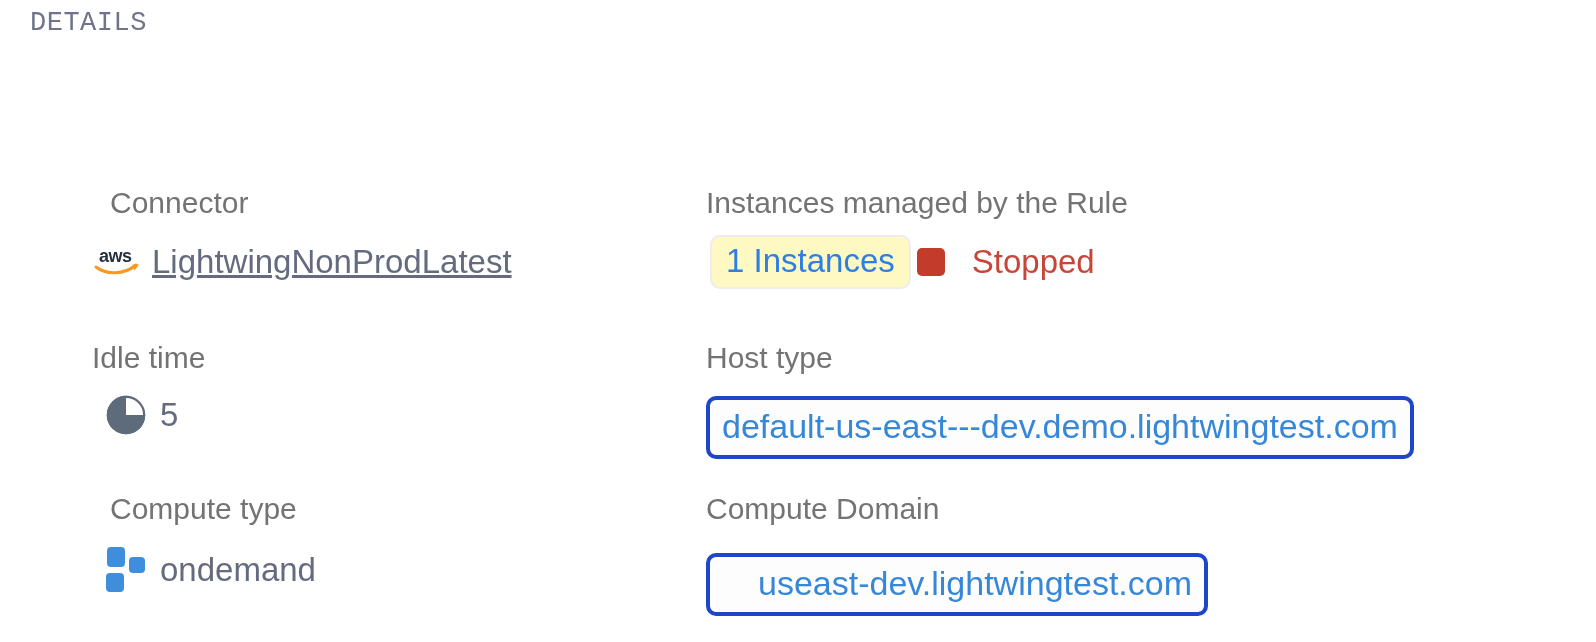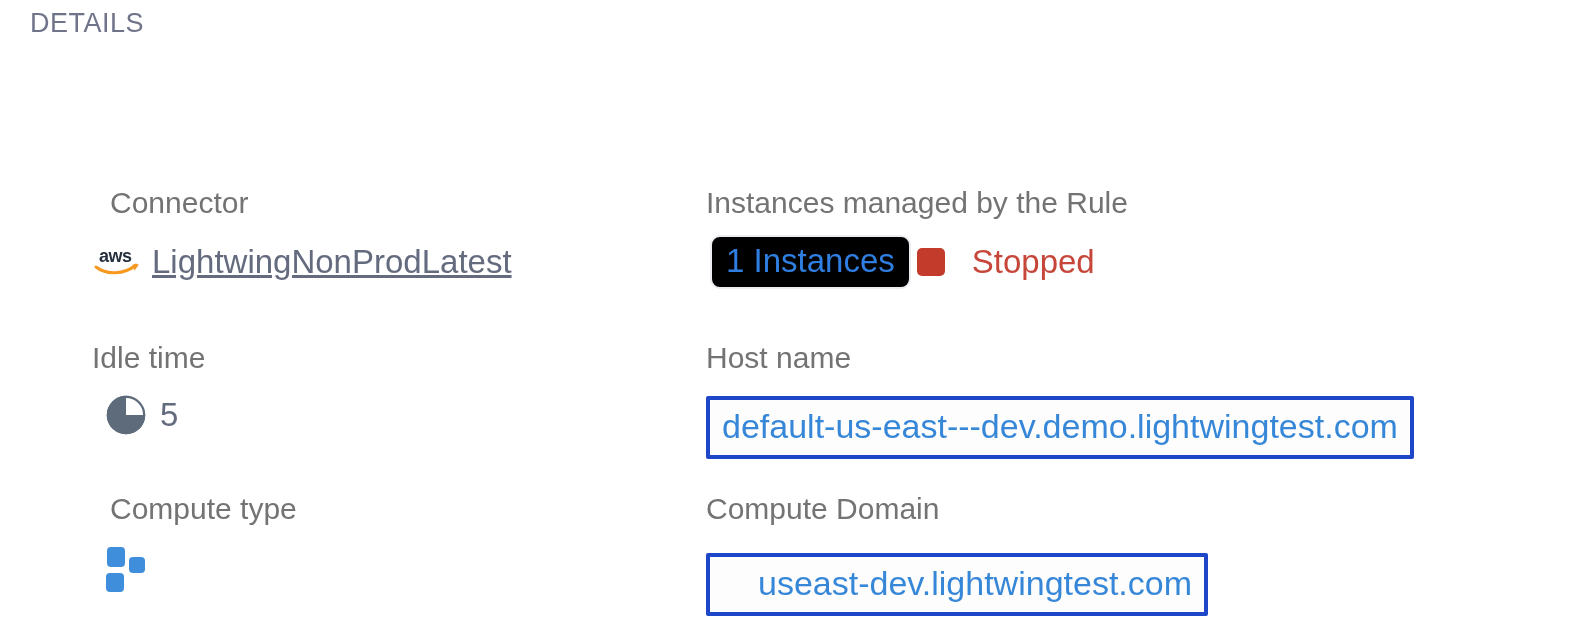--- a/index.html
+++ b/index.html
@@ -11,20 +11,21 @@
     font-family: "Liberation Sans", sans-serif;
     overflow: hidden;
   }
   .section-title {
     position: absolute;
     left: 30px;
     top: 8px;
     font-size: 27px;
     letter-spacing: 0.5px;
     color: #70748A;
+    font-family: Liberation Mono, monospace;
   }
   .field-label {
     position: absolute;
     font-size: 30px;
     line-height: 1.2;
     color: #737373;
   }
   .value-row {
     position: absolute;
     display: flex;
@@ -35,21 +36,21 @@
   }
   .icon-wrap { display: inline-flex; align-items: center; }
   .aws-icon { margin-right: 10px; }
   .pie-icon { margin-right: 12px; }
   .compute-icon { margin-right: 14px; }
   .chip {
     display: inline-flex;
     align-items: center;
     border: 2px solid #ECECF1;
     border-radius: 10px;
-    background: #000000;
+    background: #fef9c3;
     padding: 5px 14px 7px;
     font-size: 33px;
     color: #2F7EE1;
     cursor: pointer;
   }
   .status-square {
     width: 28px;
     height: 28px;
     border-radius: 5px;
     background: #C23B2B;
@@ -58,21 +59,21 @@
   }
   .status-text {
     margin-left: 27px;
     font-size: 33px;
     color: #C7463A;
   }
   .link-box {
     position: absolute;
     display: inline-block;
     border: 4px solid #1E46C9;
-    border-radius: 2px;
+    border-radius: 10px;
     background: #FDFDFE;
     padding: 7px 12px 9px;
     font-size: 34px;
     color: #3787D8;
     white-space: nowrap;
     cursor: pointer;
   }
 </style>
 </head>
 <body>
@@ -110,31 +111,32 @@
   <div class="field-label" style="left:110px; top:491px;">Compute type</div>
 
   <div class="value-row" style="left:106px; top:545px; height:50px;">
     <span class="icon-wrap compute-icon">
       <svg width="40" height="46" viewBox="0 0 40 46" aria-hidden="true">
         <rect x="1" y="0" width="18" height="20" rx="4" fill="#3F8EDB"></rect>
         <rect x="23" y="10" width="16" height="16" rx="4" fill="#3F8EDB"></rect>
         <rect x="0" y="26" width="18" height="19" rx="4" fill="#3F8EDB"></rect>
       </svg>
     </span>
+    <span>ondemand</span>
   </div>
 
   <div class="field-label" style="left:706px; top:185px;">Instances managed by the Rule</div>
 
   <div class="value-row" style="left:710px; top:234px; height:56px;">
     <span class="chip">1 Instances</span>
     <span class="status-square"></span>
     <span class="status-text">Stopped</span>
   </div>
 
-  <div class="field-label" style="left:706px; top:340px;">Host name</div>
+  <div class="field-label" style="left:706px; top:340px;">Host type</div>
 
   <div class="link-box" style="left:706px; top:396px;">default-us-east---dev.demo.lightwingtest.com</div>
 
   <div class="field-label" style="left:706px; top:491px;">Compute Domain</div>
 
   <div class="link-box" style="left:706px; top:553px;padding-left:48px;">useast-dev.lightwingtest.com</div>
 
 </div>
 
 </body></html>

